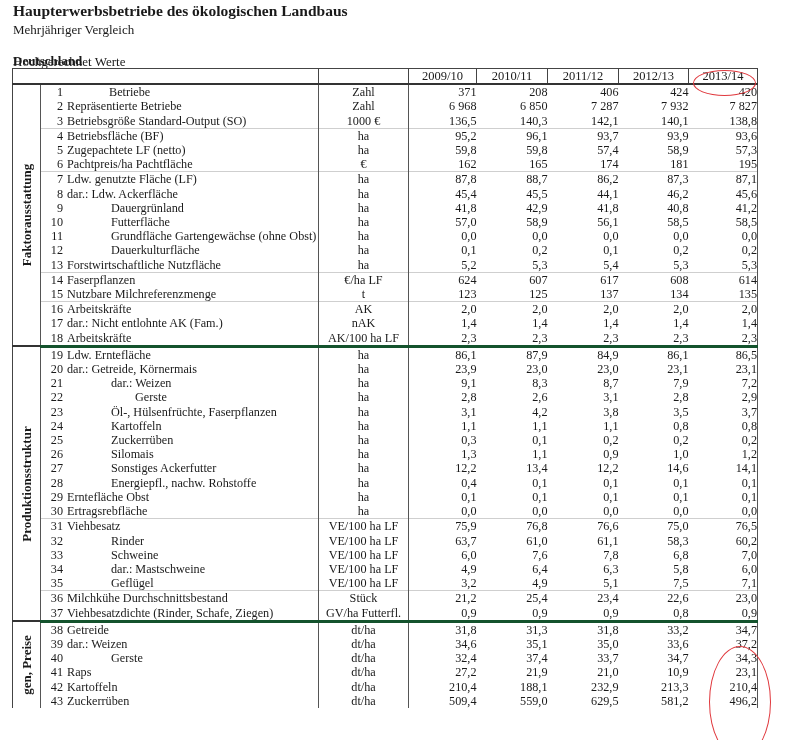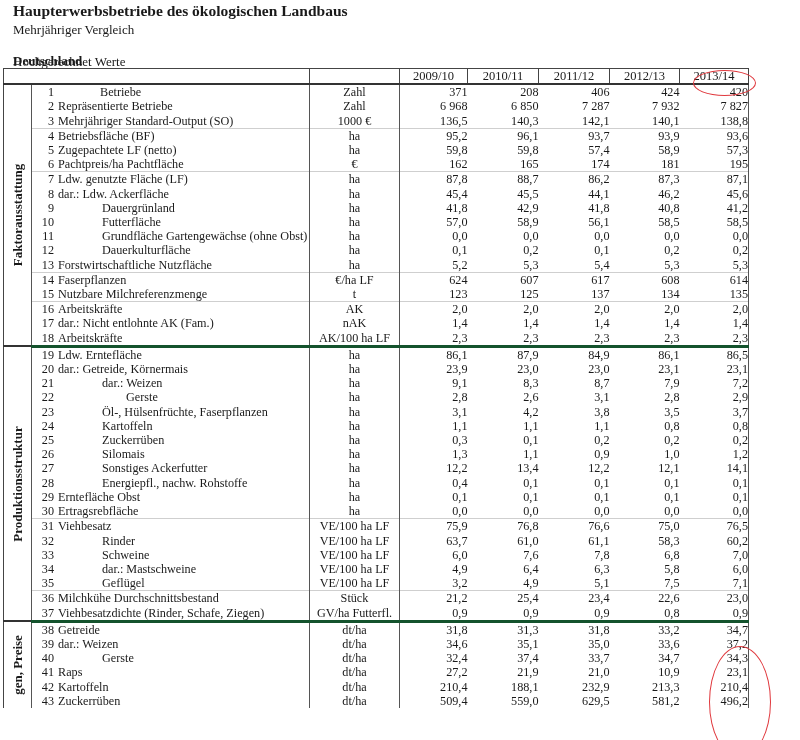--- a/index.html
+++ b/index.html
@@ -4,21 +4,21 @@
 <style>
   html, body { margin:0; padding:0; background:#ffffff; }
   body { width:800px; height:740px; overflow:hidden; position:relative;
          font-family:"Liberation Serif", "DejaVu Serif", serif; color:#1a1a1a; }
   .hdr { position:absolute; left:13px; }
   .title { top:2px; font-size:15.5px; font-weight:bold; }
   .sub1 { top:22px; font-size:13px; }
   .sub2 { top:54px; font-size:13px; }
   .region { top:53px; font-size:13px; font-weight:bold; }
 
-  table.main { position:absolute; left:3px; top:68px; border-collapse:collapse;
+  table.main { position:absolute; left:12px; top:68px; border-collapse:collapse;
                table-layout:fixed; font-size:12.2px; }
   table.main td, table.main th { padding:0; line-height:14.2px; height:14.2px; white-space:nowrap; overflow:hidden; }
   th.hcell { height:30px; font-weight:normal; font-size:12.5px; text-align:center;
              border:1.5px solid #444; border-bottom:2px solid #333; }
   th.hblank { border:1.5px solid #444; border-bottom:2px solid #333; }
   td.grp { border-left:1.5px solid #444; border-right:1.5px solid #555; border-top:2px solid #333;
            position:relative; vertical-align:middle; }
   .grp-label { position:absolute; left:50%; top:50%; transform:translate(-50%,-50%) rotate(-90deg);
                font-weight:bold; font-size:13px; white-space:nowrap; }
   td.lbl { padding-left:4px; }
@@ -79,21 +79,21 @@
       <tr>
         <td class="lbl"><span class="num">2</span><span></span><span class="ind0" style="padding-left: 0px;">Repräsentierte Betriebe</span></td>
         <td class="unit">Zahl</td>
         <td class="val">6 968</td>
         <td class="val">6 850</td>
         <td class="val">7 287</td>
         <td class="val">7 932</td>
         <td class="val last">7 827</td>
       </tr>
       <tr>
-        <td class="lbl"><span class="num">3</span><span></span><span class="ind0" style="padding-left: 0px;">Mehrjähriger Standard-Output (SO)</span></td>
+        <td class="lbl"><span class="num">3</span><span></span><span class="ind0" style="padding-left: 0px;">Betriebsgröße Standard-Output (SO)</span></td>
         <td class="unit">1000 €</td>
         <td class="val">136,5</td>
         <td class="val">140,3</td>
         <td class="val">142,1</td>
         <td class="val">140,1</td>
         <td class="val last">138,8</td>
       </tr>
       <tr class="sep">
         <td class="lbl"><span class="num">4</span><span></span><span class="ind0" style="padding-left: 0px;">Betriebsfläche (BF)</span></td>
         <td class="unit">ha</td>
@@ -303,21 +303,21 @@
         <td class="val">0,9</td>
         <td class="val">1,0</td>
         <td class="val last">1,2</td>
       </tr>
       <tr>
         <td class="lbl"><span class="num">27</span><span></span><span class="ind1" style="padding-left: 44px;">Sonstiges Ackerfutter</span></td>
         <td class="unit">ha</td>
         <td class="val">12,2</td>
         <td class="val">13,4</td>
         <td class="val">12,2</td>
-        <td class="val">12,1</td>
+        <td class="val">14,6</td>
         <td class="val last">14,1</td>
       </tr>
       <tr>
         <td class="lbl"><span class="num">28</span><span></span><span class="ind1" style="padding-left: 44px;">Energiepfl., nachw. Rohstoffe</span></td>
         <td class="unit">ha</td>
         <td class="val">0,4</td>
         <td class="val">0,1</td>
         <td class="val">0,1</td>
         <td class="val">0,1</td>
         <td class="val last">0,1</td>

